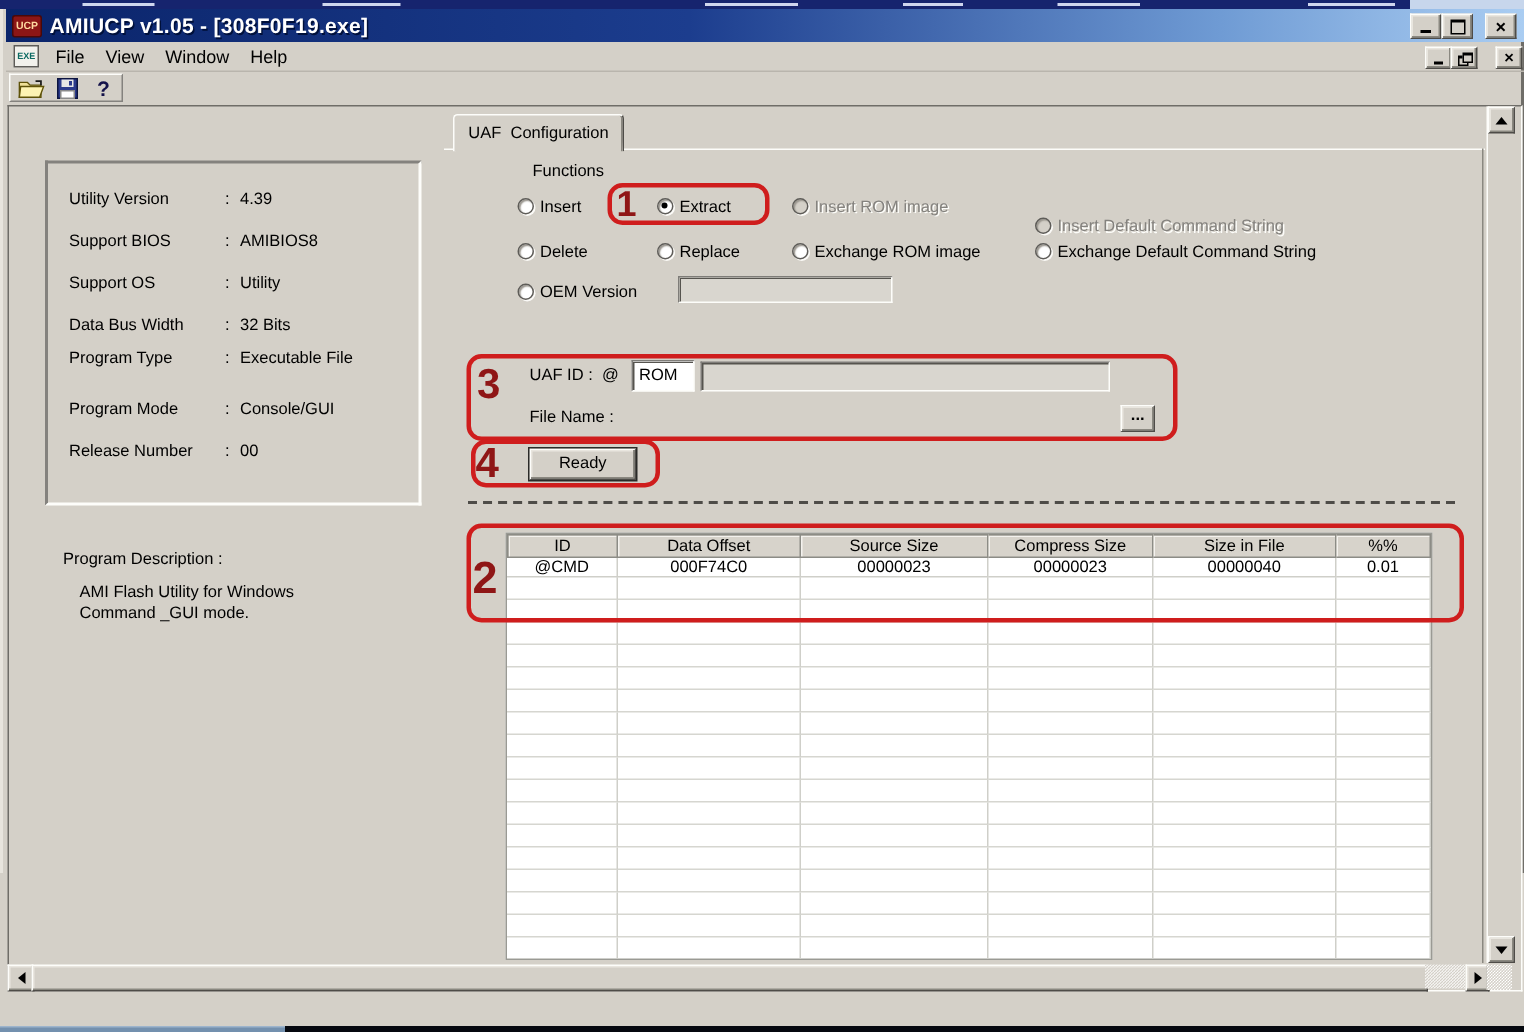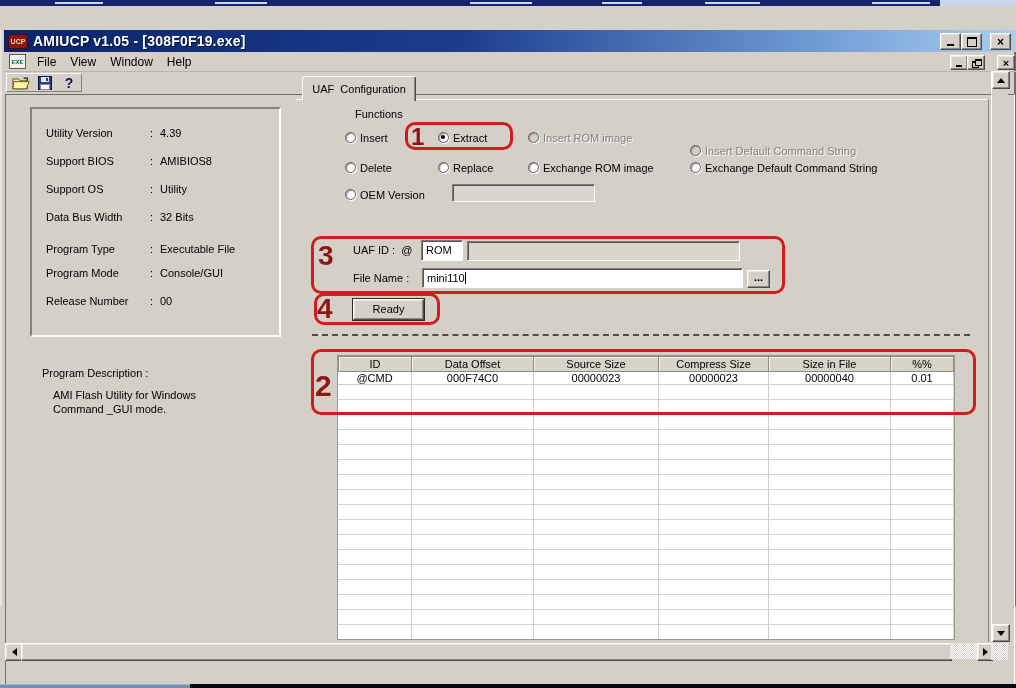--- a/index.html
+++ b/index.html
@@ -19,21 +19,21 @@
 
   
   #topstrip{left:0;top:0;width:1016px;height:6px;background:#16246e;}
   #topstrip .frag{position:absolute;top:2px;height:2px;background:#cfd6ee;}
   #topstrip .light{position:absolute;top:0;height:6px;background:#c7d6ec;}
   #botstrip{left:0;top:684px;width:1016px;height:4px;background:#05080f;}
   #botstrip .seg1{position:absolute;left:0;top:0;width:190px;height:4px;background:#7390ae;border-top:1px solid #9db4cc;}
 
   
   #window{left:0;top:6px;width:1016px;height:576px;background:#d4d0c8;
-          border-left:2px solid #e8e5de;border-right:2px solid #6f6d68;box-sizing:border-box;margin-top:24px;}
+          border-left:2px solid #e8e5de;border-right:2px solid #6f6d68;box-sizing:border-box;}
   #titlebar{left:2px;top:0;width:1012px;height:22px;
             background:linear-gradient(to right,#0a246a 0%,#1c3d8e 45%,#6f9bd4 80%,#aacdf2 100%);
             display:flex;align-items:center;}
   #titlebar .ttl{color:#fff;font-weight:bold;font-size:14px;margin-left:5px;letter-spacing:0.2px;
                  text-shadow:1px 1px 0 #00103a;}
   .ucpicon{width:18px;height:13px;margin-left:4px;background:#8c1616;border:1px solid #4a0808;border-radius:2px;
            color:#ffd9a0;font-size:7px;font-weight:bold;display:flex;align-items:center;justify-content:center;}
   .winbtn{width:19px;height:15px;display:flex;align-items:center;justify-content:center;font-weight:bold;}
   .menubtn{width:16px;height:13px;display:flex;align-items:center;justify-content:center;}
   .glyph-min{width:7px;height:2px;background:#000;margin-top:7px;}
@@ -215,21 +215,21 @@
     <div class="uiirow" style="top:74px">
         <span class="l">Support OS</span>
         <span class="c">:</span>
         <span class="v">Utility</span>
       </div>
     <div class="uiirow" style="top:102px">
         <span class="l">Data Bus Width</span>
         <span class="c">:</span>
         <span class="v">32 Bits</span>
       </div>
-    <div class="uiirow" style="top:134px">
+    <div class="uiirow" style="top:124px">
         <span class="l">Program Type</span>
         <span class="c">:</span>
         <span class="v">Executable File</span>
       </div>
     <div class="uiirow" style="top:158px">
         <span class="l">Program Mode</span>
         <span class="c">:</span>
         <span class="v">Console/GUI</span>
       </div>
     <div class="uiirow" style="top:186px">
@@ -287,21 +287,20 @@
   <div class="abs field dis" style="left:452px;top:184px;width:143px;height:18px;box-sizing:border-box"></div>
 
   <div class="redbox" style="left:405px;top:122px;width:102px;height:22px"></div>
   <div class="reddigit" style="left:411px;top:123px;font-size:24px">1</div>
 
   <div class="abs" style="left:353px;top:244px;white-space:pre">UAF ID :  @</div>
   <div class="abs field" style="left:421px;top:240px;width:42px;height:21px;box-sizing:border-box;padding:3px 0 0 4px">ROM</div>
   <div class="abs field dis" style="left:467px;top:241px;width:273px;height:20px;box-sizing:border-box"></div>
 
   <div class="abs" style="left:353px;top:272px">File Name :</div>
-  <div class="abs field" style="left:422px;top:268px;width:321px;height:20px;box-sizing:border-box;padding:3px 0 0 4px"><span>mini110</span><span class="caret"></span></div>
   <div class="abs raised" style="left:747px;top:270px;width:23px;height:18px;box-sizing:border-box;text-align:center;line-height:12px;font-weight:bold">...</div>
 
   <div class="redbox" style="left:311px;top:236px;width:468px;height:52px"></div>
   <div class="reddigit" style="left:318px;top:240px;font-size:28px">3</div>
 
   <div class="abs raised" style="left:353px;top:299px;width:71px;height:21px;box-sizing:border-box;text-align:center;line-height:18px;outline:1px solid #2a2a28">Ready</div>
   <div class="redbox" style="left:314px;top:293px;width:120px;height:26px"></div>
   <div class="reddigit" style="left:317px;top:293px;font-size:28px">4</div>
 
   <div class="dashsep" style="left:312px;top:334px;width:658px"></div>

